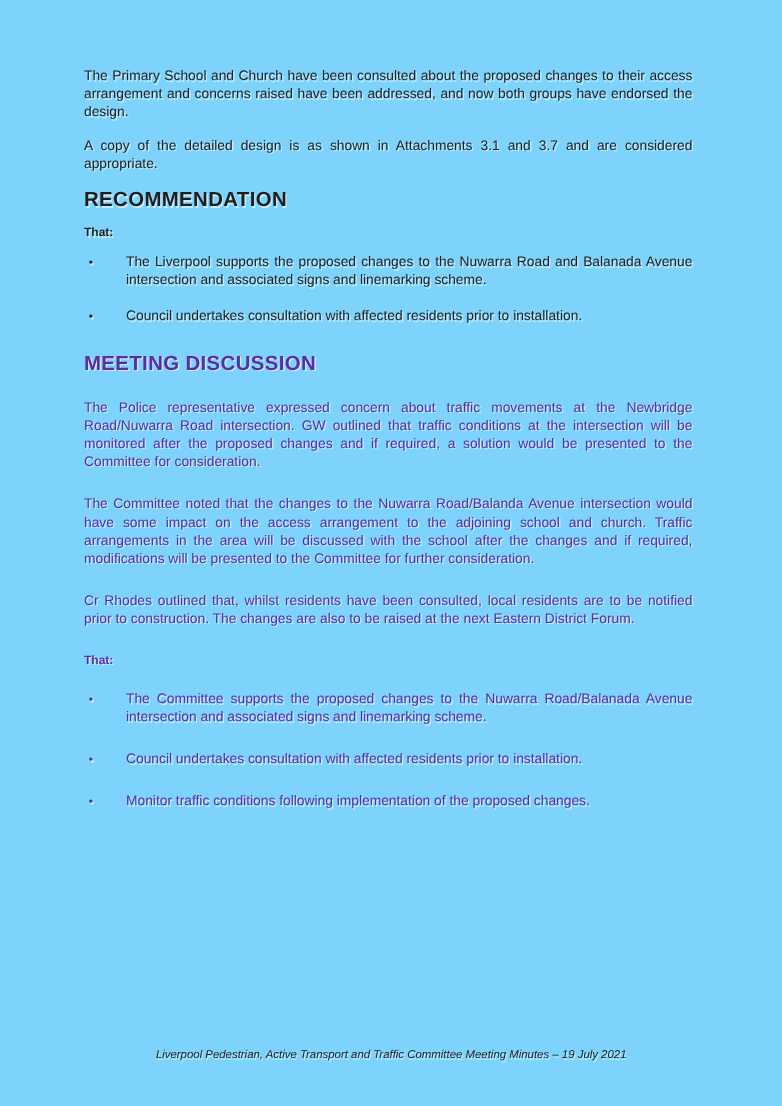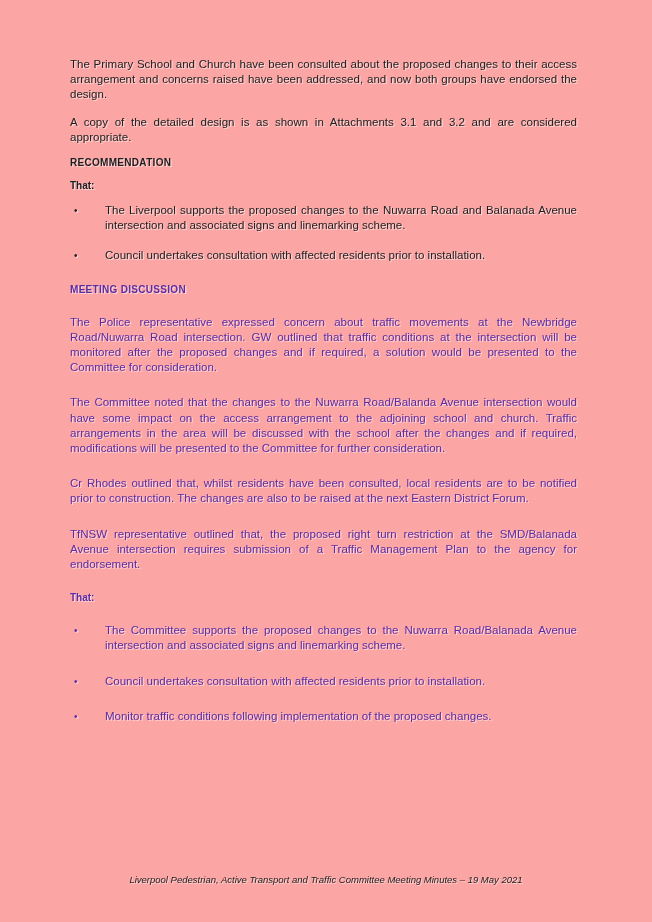--- a/index.html
+++ b/index.html
@@ -5,37 +5,37 @@
   html, body { margin: 0; padding: 0; }
   body {
     width: 652px; height: 922px;
     background: #818181;
     font-family: "Liberation Sans", sans-serif;
     overflow: hidden;
   }
   .page {
     position: relative;
     width: 652px; height: 922px;
-    background: #fca5a5;
+    background: #7dd3fc;
   }
   .content {
     position: absolute;
     left: 70px; top: 57px;
     width: 507px;
   }
   .para {
     font-size: 11.5px;
     line-height: 15.2px;
     text-align: justify;
     margin: 0 0 12px 0;
     color: #1e1e1e;
     text-shadow: 1.2px 1.2px 0 rgba(255,255,255,0.55);
   }
   .heading {
-    font-size: 10px;
+    font-size: 17px;
     font-weight: bold;
     letter-spacing: 0.3px;
     margin: 4px 0 12px 0;
     color: #1e1e1e;
     text-shadow: 1.2px 1.2px 0 rgba(255,255,255,0.55);
   }
   .lead-in {
     font-size: 10px;
     margin: 0 0 12px 0;
     color: #1e1e1e;
@@ -73,52 +73,51 @@
     text-shadow: 1px 1px 0 rgba(255,255,255,0.5);
   }
 </style>
 </head>
 <body>
 
 <div class="page">
   <div class="content">
 
     <p class="para">The Primary School and Church have been consulted about the proposed changes to their access arrangement and concerns raised have been addressed, and now both groups have endorsed the design.</p>
-    <p class="para">A copy of the detailed design is as shown in Attachments 3.1 and 3.2 and are considered appropriate.</p>
+    <p class="para">A copy of the detailed design is as shown in Attachments 3.1 and 3.7 and are considered appropriate.</p>
 
     <div class="heading">RECOMMENDATION</div>
     <p class="lead-in">That:</p>
 
     <div class="bullet-row">
       <span class="bullet-glyph">•</span>
       <span class="bullet-text">The Liverpool supports the proposed changes to the Nuwarra Road and Balanada Avenue intersection and associated signs and linemarking scheme.</span>
     </div>
     <div class="bullet-row">
       <span class="bullet-glyph">•</span>
       <span class="bullet-text">Council undertakes consultation with affected residents prior to installation.</span>
     </div>
 
     <div class="heading accent">MEETING DISCUSSION</div>
 
     <p class="para accent">The Police representative expressed concern about traffic movements at the Newbridge Road/Nuwarra Road intersection. GW outlined that traffic conditions at the intersection will be monitored after the proposed changes and if required, a solution would be presented to the Committee for consideration.</p>
     <p class="para accent">The Committee noted that the changes to the Nuwarra Road/Balanda Avenue intersection would have some impact on the access arrangement to the adjoining school and church. Traffic arrangements in the area will be discussed with the school after the changes and if required, modifications will be presented to the Committee for further consideration.</p>
     <p class="para accent">Cr Rhodes outlined that, whilst residents have been consulted, local residents are to be notified prior to construction. The changes are also to be raised at the next Eastern District Forum.</p>
-    <p class="para accent">TfNSW representative outlined that, the proposed right turn restriction at the SMD/Balanada Avenue intersection requires submission of a Traffic Management Plan to the agency for endorsement.</p>
 
     <p class="lead-in accent">That:</p>
 
     <div class="bullet-row accent">
       <span class="bullet-glyph">•</span>
       <span class="bullet-text">The Committee supports the proposed changes to the Nuwarra Road/Balanada Avenue intersection and associated signs and linemarking scheme.</span>
     </div>
     <div class="bullet-row accent">
       <span class="bullet-glyph">•</span>
       <span class="bullet-text">Council undertakes consultation with affected residents prior to installation.</span>
     </div>
     <div class="bullet-row accent">
       <span class="bullet-glyph">•</span>
       <span class="bullet-text">Monitor traffic conditions following implementation of the proposed changes.</span>
     </div>
 
   </div>
 
-  <div class="footer">Liverpool Pedestrian, Active Transport and Traffic Committee Meeting Minutes – 19 May 2021</div>
+  <div class="footer">Liverpool Pedestrian, Active Transport and Traffic Committee Meeting Minutes – 19 July 2021</div>
 </div>
 
 </body></html>

